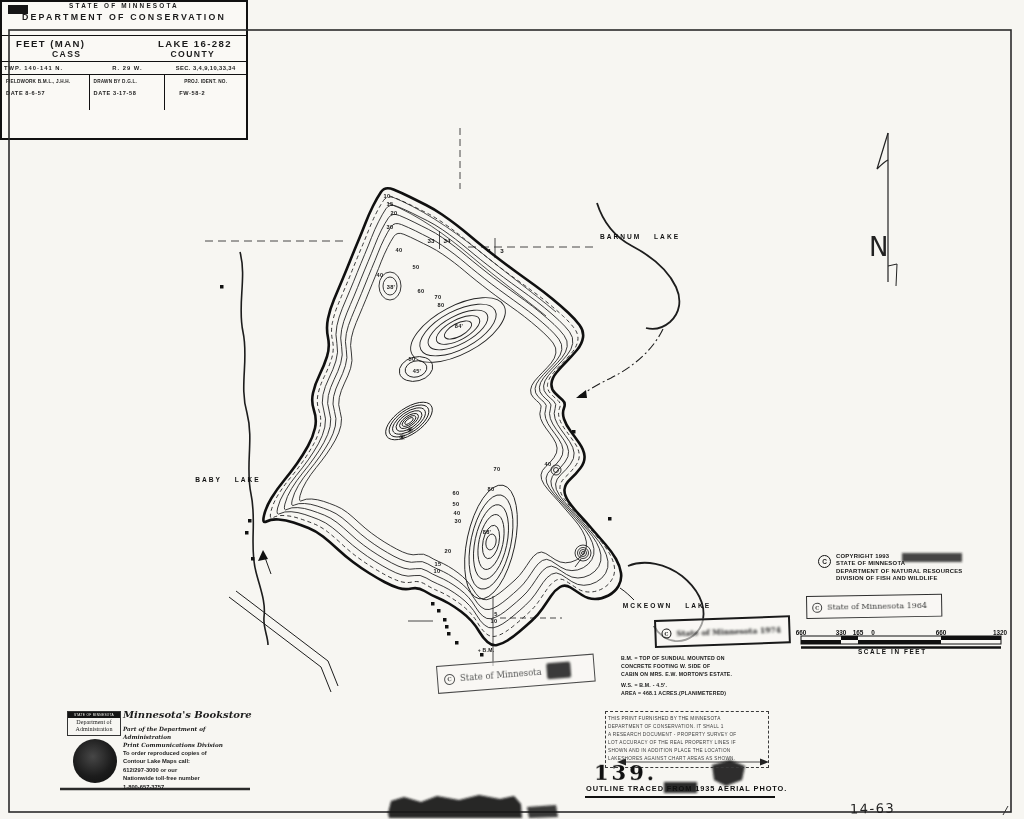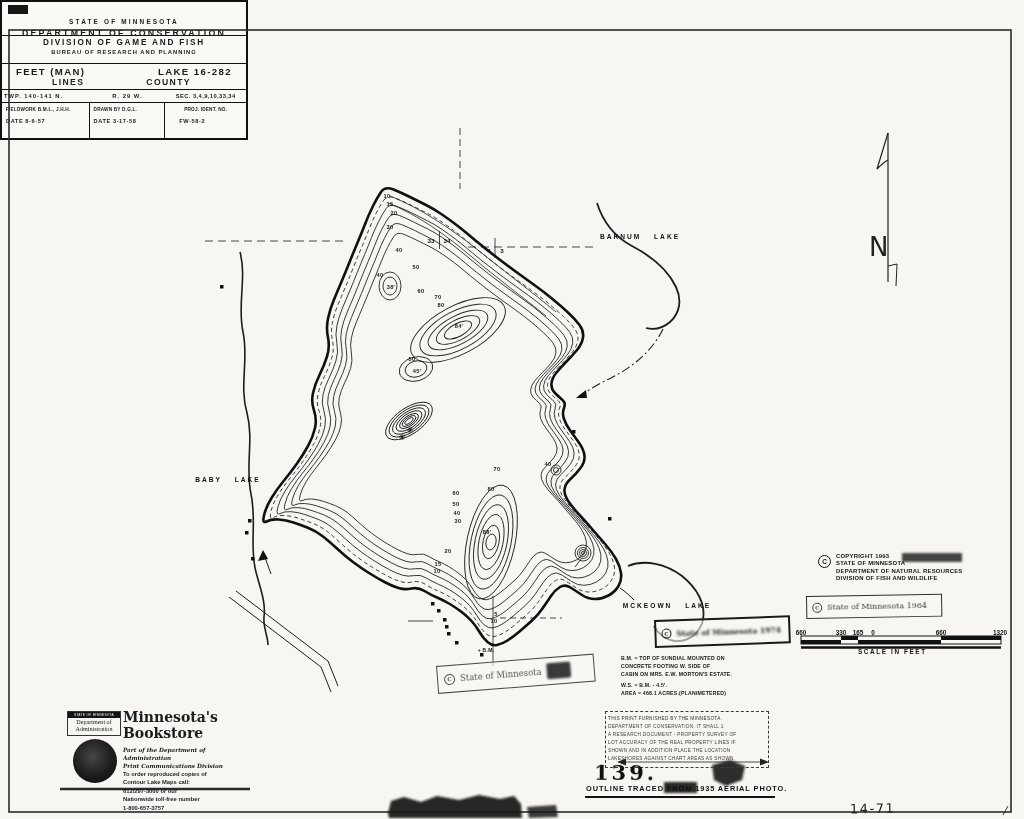--- a/index.html
+++ b/index.html
@@ -68,21 +68,21 @@
   .tb-date{font-size:5.6px;font-weight:bold;text-align:left;padding-left:4px;letter-spacing:.6px;}
   
   #bookstore{left:66px;top:708px;z-index:3;}
   #bk-headbox{position:absolute;left:1px;top:3px;width:52px;border:1px solid #333;background:#f7f6f2;}
   #bk-headstrip{background:#141414;color:#f5f5f0;font-size:3.2px;text-align:center;letter-spacing:.3px;padding:1px 0;}
   #bk-dept{font-family:"Liberation Serif",serif;font-size:6.1px;text-align:center;line-height:7px;padding:1px 0 2px;color:#222;}
   #bk-seal{position:absolute;left:7px;top:31px;width:44px;height:44px;border-radius:50%;
            background:radial-gradient(circle at 45% 40%, #474747 0%, #1c1c1c 55%, #0c0c0c 100%);filter:blur(.35px);}
   #bk-lines{position:absolute;left:57px;top:1px;width:130px;}
   #bk-lines div{color:#1d1d1d;}
-  #bk-lines div:nth-child(1){font-family:"DejaVu Serif",serif;font-weight:bold;font-size:14px;margin-bottom:5px;}
+  #bk-lines div:nth-child(1){font-family:"DejaVu Serif",serif;font-style:italic;font-weight:bold;font-size:10px;margin-bottom:5px;}
   #bk-lines div:nth-child(2),#bk-lines div:nth-child(3){font-family:"DejaVu Serif",serif;font-style:italic;font-weight:bold;font-size:5.7px;line-height:8px;}
   #bk-lines div:nth-child(n+4){font-size:5.8px;font-weight:bold;line-height:8.4px;}
 </style>
 </head>
 <body>
 
 <div id="sheet">
 
   <svg id="linework" width="1024" height="819" viewBox="0 0 1024 819">
     <defs>
@@ -313,39 +313,35 @@
       <div>THIS PRINT FURNISHED BY THE MINNESOTA</div>
       <div>DEPARTMENT OF CONSERVATION. IT SHALL 1</div>
       <div>A RESEARCH DOCUMENT - PROPERTY SURVEY OF</div>
       <div>LOT ACCURACY OF THE REAL PROPERTY LINES IF</div>
       <div>SHOWN AND IN ADDITION PLACE THE LOCATION</div>
       <div>LAKESHORES AGAINST CHART AREAS AS SHOWN.</div>
     </div>
 
   <div id="stamp139" class="abs">139.</div>
   <div id="outline-note" class="abs">OUTLINE TRACED FROM 1935 AERIAL PHOTO.</div>
-  <div id="handwritten" class="abs">14-71</div>
+  <div id="handwritten" class="abs">14-63</div>
 
   <div id="titleblock">
-    <div class="row" style="height:34px;padding-top:16px;">
+    <div class="row" style="height:34px;padding-top:0;">
       <div class="tb-sm">STATE OF MINNESOTA</div>
       <div class="tb-lg" style="margin-top:3px;">DEPARTMENT OF CONSERVATION</div>
-    </div>
-    <div class="row" style="height:28px;padding-top:2px;">
-      <div class="tb-md">DIVISION OF GAME AND FISH</div>
-      <div class="tb-xs" style="margin-top:2px;">BUREAU OF RESEARCH AND PLANNING</div>
     </div>
     <div class="row" style="height:26px;padding-top:2px;">
       <div style="display:flex;justify-content:space-between;padding:0 14px;">
         <span class="tb-name">FEET (MAN)</span>
         <span class="tb-name">LAKE 16-282</span>
       </div>
       <div style="display:flex;padding-left:50px;gap:62px;">
-        <span class="tb-name" style="font-size:8.6px;">LINES</span>
-        <span class="tb-name" style="font-size:8.6px;">COUNTY</span>
+        <span class="tb-name" style="font-size:8.6px;">CASS</span>
+        <span class="tb-name" style="font-size:8.6px;margin-left:27px;">COUNTY</span>
       </div>
     </div>
     <div class="row cells" style="height:13px;align-items:center;">
       <div class="c1 tb-xs" style="border-right:none;text-align:left;padding-left:2px;">TWP. 140-141 N.</div>
       <div class="c2 tb-xs" style="border-right:none;">R. 29 W.</div>
       <div class="c3 tb-xs" style="letter-spacing:.4px;">SEC. 3,4,9,10,33,34</div>
     </div>
     <div class="cells" style="height:35px;">
       <div class="c1" style="padding-top:4px;">
         <div class="tb-field">FIELDWORK B.M.L., J.H.H.</div>

